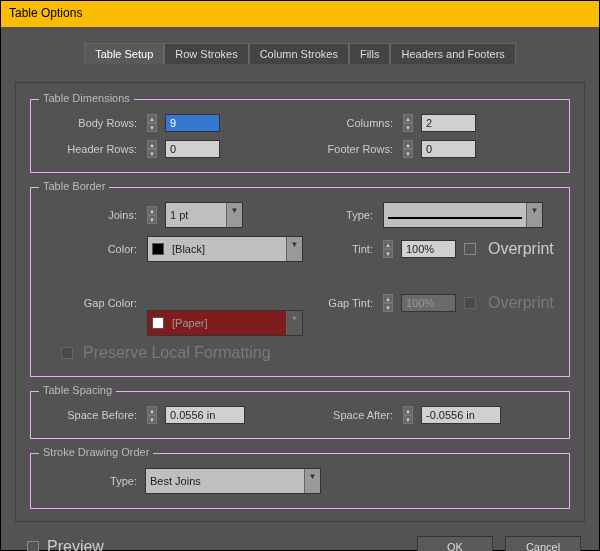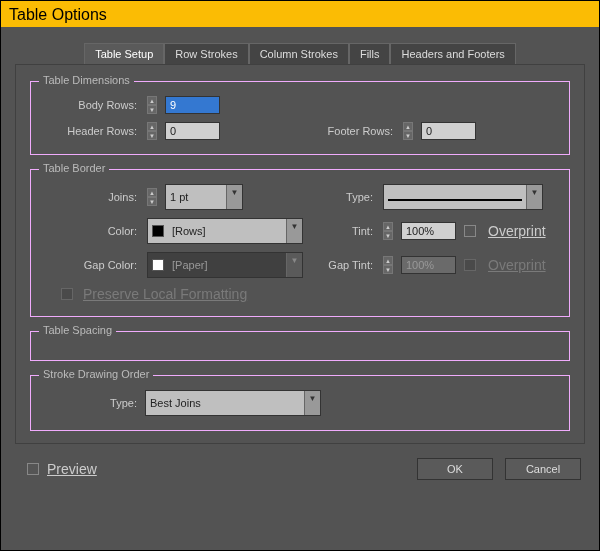--- a/index.html
+++ b/index.html
@@ -1,54 +1,54 @@
 <!DOCTYPE html>
 <html><head>
 <meta charset="utf-8">
 <style>
 * { box-sizing: border-box; margin: 0; padding: 0; font-family: Tahoma, Arial, sans-serif; }
 body { background: #2a2a2a; width: 600px; height: 551px; overflow: hidden; }
 .window { width: 600px; height: 551px; background: #535353; border: 1px solid #000; }
-.titlebar { height: 26px; background: #fbbc04; color: #000; font-size: 16px; padding: 5px 8px; font-weight: 400; }
+.titlebar { height: 26px; background: #fbbc04; color: #000; font-size: 12px; padding: 5px 8px; font-weight: 400; }
 .body { padding: 8px 14px 8px 14px; }
-.tabbar { display: flex; justify-content: center; gap: 0; margin-top: 8px; margin-bottom: 0; text-align: center; }
+.tabbar { display: flex; justify-content: center; gap: 0; margin-top: 8px; margin-bottom: 18px; text-align: center; }
 .tab { font-size: 11px; color: #ddd; background: #444; padding: 4px 10px; border: 1px solid #666; border-bottom: none; cursor: pointer; }
 .tab.active { background: #5a5a5a; color: #fff; }
 .panel { border: 1px solid #404040; background: #535353; padding: 10px 14px 12px 14px; position: relative; }
 .group { border: 1px solid #f0abfc; margin: 14px 0 0 0; padding: 14px 10px 14px 22px; position: relative; }
 .group-label { position: absolute; top: -8px; left: 8px; background: #535353; color: #bbb; font-size: 11px; padding: 0 4px; }
 .row { display: flex; align-items: center; margin-bottom: 8px; gap: 6px; }
 .row:last-child { margin-bottom: 0; }
 .col { display: flex; align-items: center; gap: 8px; }
 .col1 { width: 50%; }
 .col2 { width: 50%; }
 .label { color: #ccc; font-size: 11px; text-align: right; min-width: 86px; padding-right: 2px; }
 .stepper { display: inline-flex; flex-direction: column; width: 10px; height: 18px; }
 .stepper span { background: #666; color: #ccc; font-size: 6px; line-height: 8px; text-align: center; border: 1px solid #777; height: 9px; cursor: pointer; }
 .input { background: #d0d0d0; border: 1px solid #333; color: #222; font-size: 11px; height: 18px; padding: 1px 4px; }
 .input.selected { background: #3478d1; color: #fff; }
 .input.disabled { background: #6a6a6a; color: #999; }
 .w55 { width: 55px; }
 .w80 { width: 80px; }
 .select { display: inline-flex; align-items: center; background: #bfbfbf; border: 1px solid #333; height: 26px; font-size: 11px; color: #222; position: relative; }
-.select.disabled { background: #404040; color: #999; }
+.select.disabled { background: #7f1d1d; color: #999; margin-top: 40px; }
 .select .swatch { width: 12px; height: 12px; margin: 0 4px; border: 1px solid #555; }
 .select .swatch.black { background: #000; }
 .select .swatch.paper { background: #fff; }
 .select .txt { flex: 1; padding: 0 4px; }
 .select .arrow { width: 16px; text-align: center; background: #999; border-left: 1px solid #666; font-size: 8px; color: #333; height: 100%; line-height: 16px; }
 .select.disabled .arrow { background: #5a5a5a; color: #888; }
 .wsel1 { width: 78px; }
 .wsel2 { width: 156px; }
 .wsel3 { width: 176px; }
 .wsel4 { width: 160px; }
 .typeline { display: inline-block; width: 100%; height: 2px; background: #000; margin: auto 0; }
 .checkbox { width: 12px; height: 12px; border: 1px solid #888; background: #555; display: inline-block; cursor: pointer; }
 .checkbox.disabled { border-color: #666; background: #4a4a4a; cursor: default; }
-.cblabel { color: #ccc; font-size: 14px; margin-left: 4px; text-decoration: underline; }
+.cblabel { color: #ccc; font-size: 16px; margin-left: 4px; }
 .cblabel.disabled { color: #7a7a7a; }
 .footer { display: flex; align-items: center; justify-content: flex-end; gap: 12px; margin-top: 14px; padding: 0 4px; }
 .footer-left { margin-right: auto; display: flex; align-items: center; gap: 4px; margin-left: 8px; }
 .btn { min-width: 76px; height: 22px; background: #5a5a5a; border: 1px solid #333; color: #ddd; font-size: 11px; cursor: pointer; }
 .group.first { margin-top: 6px; }
 </style>
 </head>
 <body>
 
 <div class="window">
@@ -69,20 +69,28 @@
         <span class="group-label">Table Dimensions</span>
         <div class="row">
           <div class="col col1">
             <span class="label">Body Rows:</span>
             <span class="stepper">
                 <span>▲</span>
                 <span>▼</span>
               </span>
             <input class="input w55 selected" value="9" style="">
           </div>
+          <div class="col col2">
+            <span class="label">Columns:</span>
+            <span class="stepper">
+                <span>▲</span>
+                <span>▼</span>
+              </span>
+            <input class="input w55" value="2" style="">
+          </div>
         </div>
         <div class="row">
           <div class="col col1">
             <span class="label">Header Rows:</span>
             <span class="stepper">
                 <span>▲</span>
                 <span>▼</span>
               </span>
             <input class="input w55" value="0" style="">
           </div>
@@ -117,21 +125,21 @@
               <span class="txt"><span class="typeline"></span></span>
               <span class="arrow">▼</span>
             </div>
           </div>
         </div>
         <div class="row">
           <div class="col col1">
             <span class="label">Color:</span>
             <div class="select wsel2">
               <span class="swatch black"></span>
-              <span class="txt">[Rows]</span>
+              <span class="txt">[Black]</span>
               <span class="arrow">▼</span>
             </div>
           </div>
           <div class="col col2">
             <span class="label" style="min-width:66px">Tint:</span>
             <span class="stepper">
                 <span>▲</span>
                 <span>▼</span>
               </span>
             <input class="input w55" value="100%" style="">
@@ -160,20 +168,38 @@
           </div>
         </div>
         <div class="row" style="margin-top:8px">
           <span class="checkbox disabled" style="margin-left:8px"></span>
           <span class="cblabel disabled">Preserve Local Formatting</span>
         </div>
       </div>
 
       <div class="group">
         <span class="group-label">Table Spacing</span>
+        <div class="row">
+          <div class="col col1">
+            <span class="label">Space Before:</span>
+            <span class="stepper">
+                <span>▲</span>
+                <span>▼</span>
+              </span>
+            <input class="input w80" value="0.0556 in" style="">
+          </div>
+          <div class="col col2">
+            <span class="label">Space After:</span>
+            <span class="stepper">
+                <span>▲</span>
+                <span>▼</span>
+              </span>
+            <input class="input w80" value="-0.0556 in" style="">
+          </div>
+        </div>
       </div>
 
       <div class="group">
         <span class="group-label">Stroke Drawing Order</span>
         <div class="row">
           <span class="label">Type:</span>
           <div class="select wsel3">
             <span class="txt">Best Joins</span>
             <span class="arrow">▼</span>
           </div>

